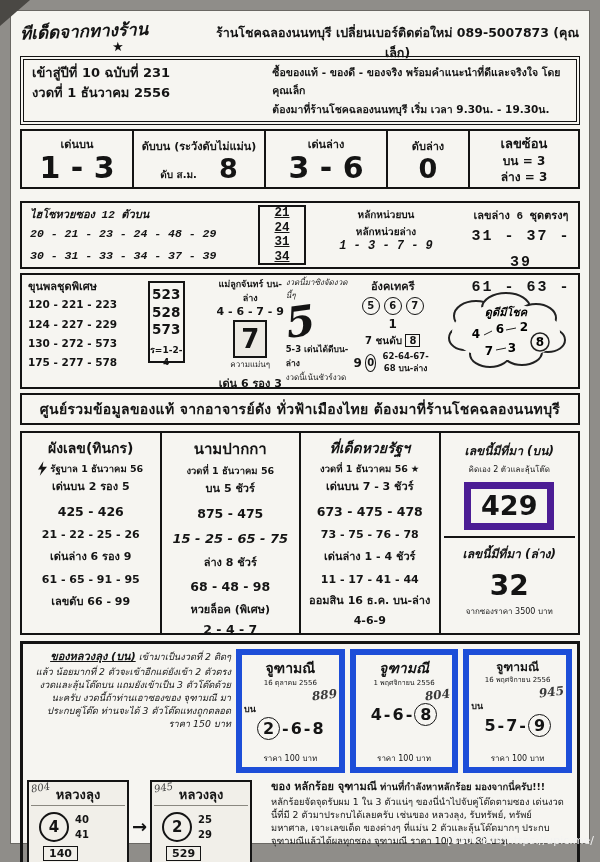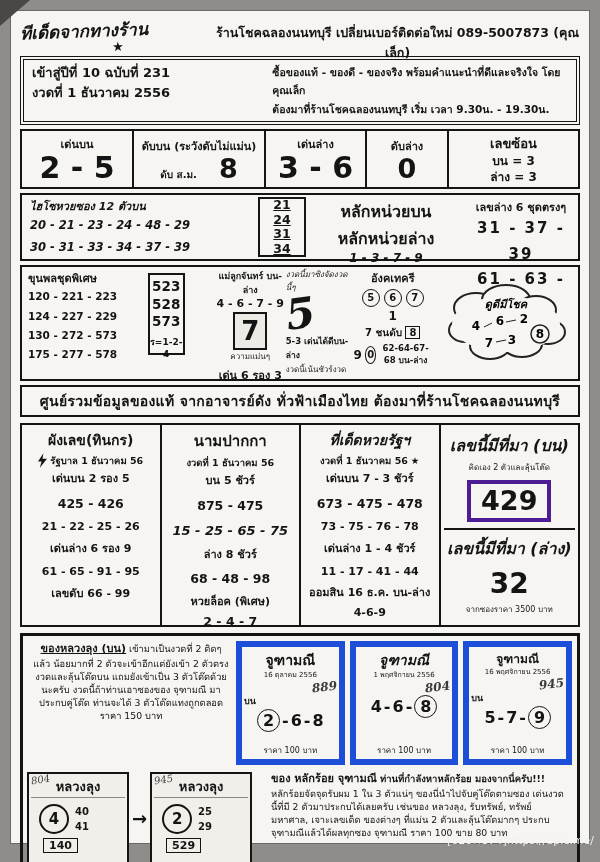--- a/index.html
+++ b/index.html
@@ -32,36 +32,36 @@
 
   
   .issue-box{border:4px double #141414;display:flex;margin-top:2px;}
   .iss-left{width:41%;padding:3px 8px;font-weight:bold;font-size:13px;line-height:1.55;}
   .iss-right{flex:1;padding:3px 6px;font-weight:bold;font-size:10.5px;line-height:1.75;}
 
   
   .picks-box{border:2.5px solid #141414;margin-top:4px;display:flex;height:56px;}
   .pick{border-right:2px solid #141414;display:flex;flex-direction:column;align-items:center;justify-content:center;box-sizing:border-box;padding:1px 3px;}
   .pick:last-child{border-right:none;}
-  .p1{width:112px}.p2{width:132px}.p3{width:101px}.p4{width:82px}.p5{flex:1}
+  .p1{width:112px}.p2{width:132px}.p3{width:122px}.p4{width:82px}.p5{flex:1}
   .plabel{font-size:11px;font-weight:bold;}
   .pval{font-size:30px;font-weight:bold;line-height:1.0;}
   .pick-row{display:flex;align-items:flex-end;gap:22px;}
   .sonhead{font-size:13px;font-weight:bold;}
   .sonline{font-size:12px;font-weight:bold;line-height:1.3;}
 
   
-  .sets-box{border:2.5px solid #141414;margin-top:4px;display:flex;height:64px;}
+  .sets-box{border:2.5px solid #141414;margin-top:12px;display:flex;height:64px;font-family:Liberation Mono, monospace;}
   .sets-left{width:218px;padding:2px 8px;font-style:italic;font-weight:bold;}
   .sets-title{font-size:11px;}
   .sets-row{font-size:11.5px;line-height:1.9;}
   .sets-stack{width:44px;border:2px solid #141414;margin:2px 2px;display:flex;flex-direction:column;align-items:center;justify-content:center;}
   .sets-stack div{font-size:12.5px;font-weight:bold;line-height:1.15;text-decoration:underline;}
   .sets-units{width:156px;text-align:center;padding-top:2px;}
-  .unit-label{font-size:16px;font-weight:bold;margin-top:2px;}
+  .unit-label{font-size:10px;font-weight:bold;margin-top:2px;}
   .unit-val{font-size:12px;font-weight:bold;font-style:italic;}
   .sets-right{flex:1;text-align:center;padding-top:3px;}
   .lang6-title{font-size:11px;font-weight:bold;}
   .lang6-row{font-size:15px;font-weight:bold;letter-spacing:2px;line-height:1.7;}
 
   
   .special-box{border:2.5px solid #141414;margin-top:4px;display:flex;height:116px;box-sizing:border-box;}
   .sp-c1{width:148px;padding:2px 6px;}
   .sp-title{font-size:11px;font-weight:bold;}
   .sp-row{font-size:10.5px;font-weight:bold;line-height:1.85;}
@@ -97,30 +97,30 @@
   .mid-grid{border:2.5px solid #141414;margin-top:6px;display:flex;height:204px;box-sizing:border-box;}
   .mcol{flex:1;border-right:2px solid #141414;padding:4px 3px;text-align:center;box-sizing:border-box;}
   .mcol:last-child{border-right:none;}
   .m-title{font-size:14px;font-weight:bold;}
   .m-title-serif{font-family:"DejaVu Serif","Liberation Serif",serif;font-size:15px;font-weight:bold;}
   .m-sub{font-size:9.5px;font-weight:bold;margin-top:2px;display:flex;align-items:center;justify-content:center;gap:3px;}
   .m-row{font-size:11px;font-weight:bold;line-height:2.05;}
   .m-row-big{font-size:12.5px;font-weight:bold;line-height:2.0;}
   .m-row-ital{font-size:13px;font-weight:bold;font-style:italic;line-height:2.0;}
   .c4top{border-bottom:2px solid #141414;padding-bottom:6px;}
-  .c4-title{font-size:16px;font-weight:bold;font-style:italic;margin-top:4px;}
+  .c4-title{font-size:12px;font-weight:bold;font-style:italic;margin-top:4px;}
   .c4-note{font-size:8px;margin-top:3px;}
-  .bignum{display:inline-block;border:4px solid #4c1d95;padding:0 10px;font-size:27px;font-weight:bold;margin-top:6px;line-height:1.25;}
+  .bignum{display:inline-block;border:7px solid #4c1d95;padding:0 10px;font-size:27px;font-weight:bold;margin-top:6px;line-height:1.25;}
   .bignum2{font-size:28px;font-weight:bold;margin-top:6px;}
   .c4bot{padding-top:2px;}
 
   
   .bottom-box{border:3px solid #141414;margin-top:6px;height:238px;box-sizing:border-box;padding:4px;}
   .b-row1{display:flex;height:126px;}
-  .b-para1{width:200px;padding:1px 4px;font-size:9.3px;line-height:1.42;text-align:center;}
+  .b-para1{width:200px;padding:1px 4px;font-size:9.3px;line-height:1.42;text-align:right;font-style:italic;}
   .bp-title{font-weight:bold;font-size:11px;text-decoration:underline;}
   .jutha-wrap{flex:1;display:flex;gap:5px;padding:1px 1px;}
   .jbox{flex:1;border:6px solid #1d4ed8;padding:2px 2px;display:flex;flex-direction:column;align-items:center;box-sizing:border-box;}
   .jtitle{font-family:"DejaVu Serif","Liberation Serif",serif;font-weight:bold;font-size:14px;}
   .jdate{font-size:7px;line-height:1.2;}
   .jhand{font-family:"DejaVu Serif","Liberation Serif",serif;font-style:italic;font-weight:bold;font-size:12px;align-self:flex-end;transform:rotate(-7deg);color:#3a3a3a;}
   .jlabel{font-size:9px;font-weight:bold;align-self:flex-start;}
   .jnums{font-size:16px;font-weight:bold;display:flex;align-items:center;gap:2px;margin-top:1px;}
   .jcircle{display:inline-block;border:1.5px solid #141414;border-radius:50%;width:21px;height:21px;line-height:21px;text-align:center;}
   .jprice{font-size:8px;margin-top:auto;}
@@ -162,21 +162,21 @@
     </div>
     <div class="iss-right">
       <div>ซื้อของแท้ - ของดี - ของจริง พร้อมคำแนะนำที่ดีและจริงใจ โดยคุณเล็ก</div>
       <div>ต้องมาที่ร้านโชคฉลองนนทบุรี เริ่ม เวลา 9.30น. - 19.30น.</div>
     </div>
   </div>
 
   <div class="picks-box">
     <div class="pick p1">
       <div class="plabel">เด่นบน</div>
-      <div class="pval">2 - 5</div>
+      <div class="pval">1 - 3</div>
     </div>
     <div class="pick p2">
       <div class="plabel t9">ดับบน (ระวังดับไม่แม่น)</div>
       <div class="pick-row">
         <span class="t10 b">ดับ ส.ม.</span>
         <span class="pval" style="font-size:27px">8</span>
       </div>
     </div>
     <div class="pick p3">
       <div class="plabel">เด่นล่าง</div>

